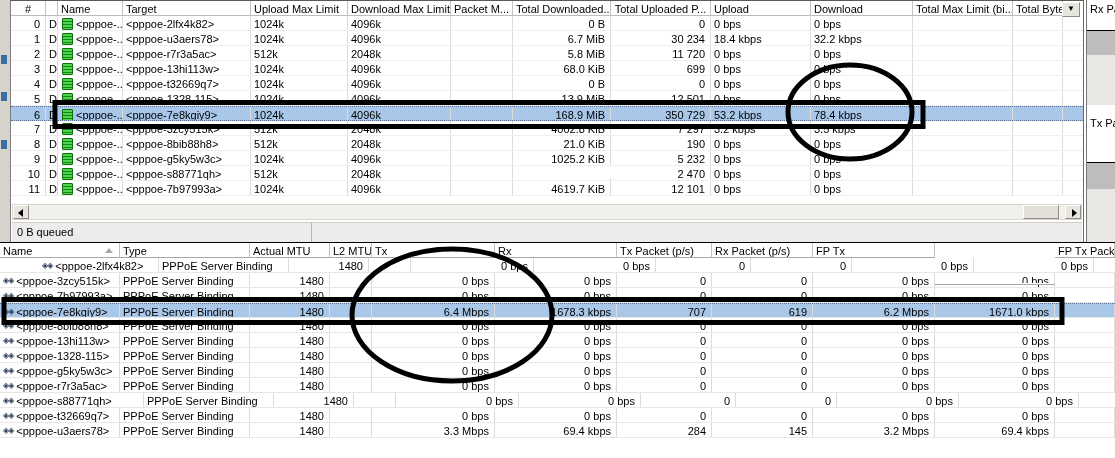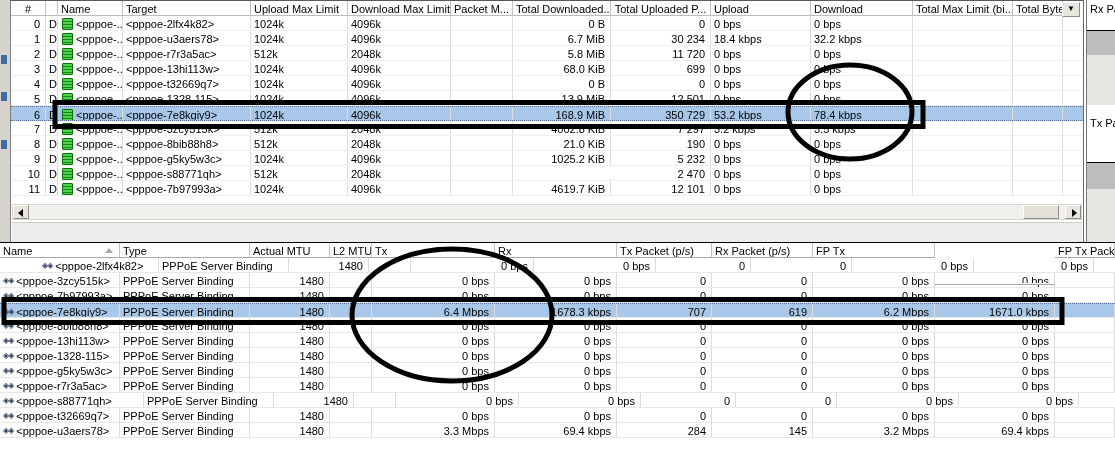--- a/index.html
+++ b/index.html
@@ -266,20 +266,21 @@
     <div id="h-scrollbar">
       <div class="sb-btn" style="left:0">
           <span class="tri tri-left"></span>
         </div>
       <div id="sb-thumb"></div>
       <div class="sb-btn" style="right:0">
           <span class="tri tri-right"></span>
         </div>
     </div>
     <div id="status-bar">
+      <div class="status-sec" style="width:300px">0 B queued</div>
     </div>
   </div>
 
   <div id="side-panel">
     <div class="sp-white" style="top:0;height:30px"></div>
     <div class="sp-label" style="top:3px">Rx Pa</div>
     <div class="sp-hline" style="top:30px"></div>
     <div class="sp-grey" style="top:31px;height:24px"></div>
     <div class="sp-white" style="top:105px;height:57px"></div>
     <div class="sp-label" style="top:117px">Tx Pa</div>

